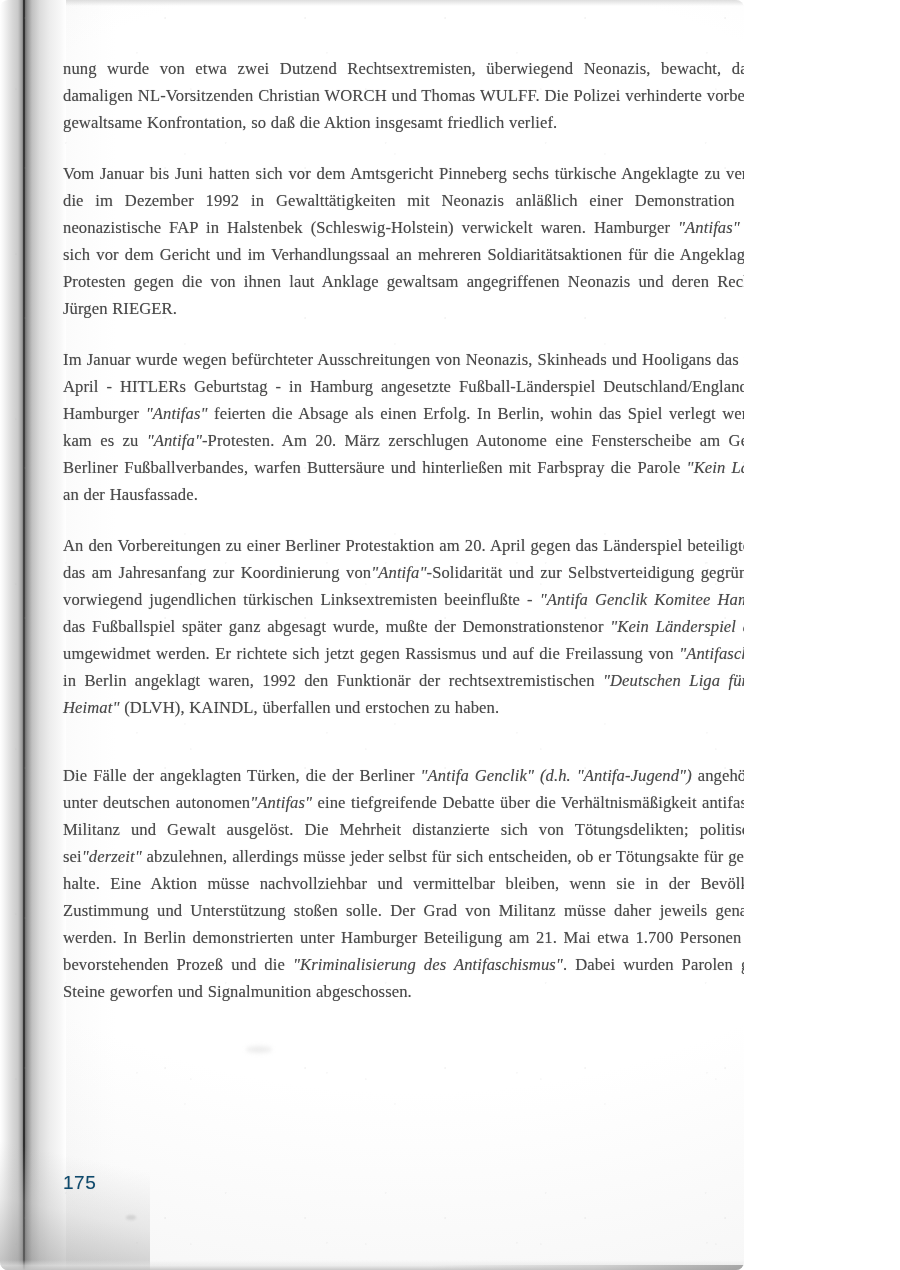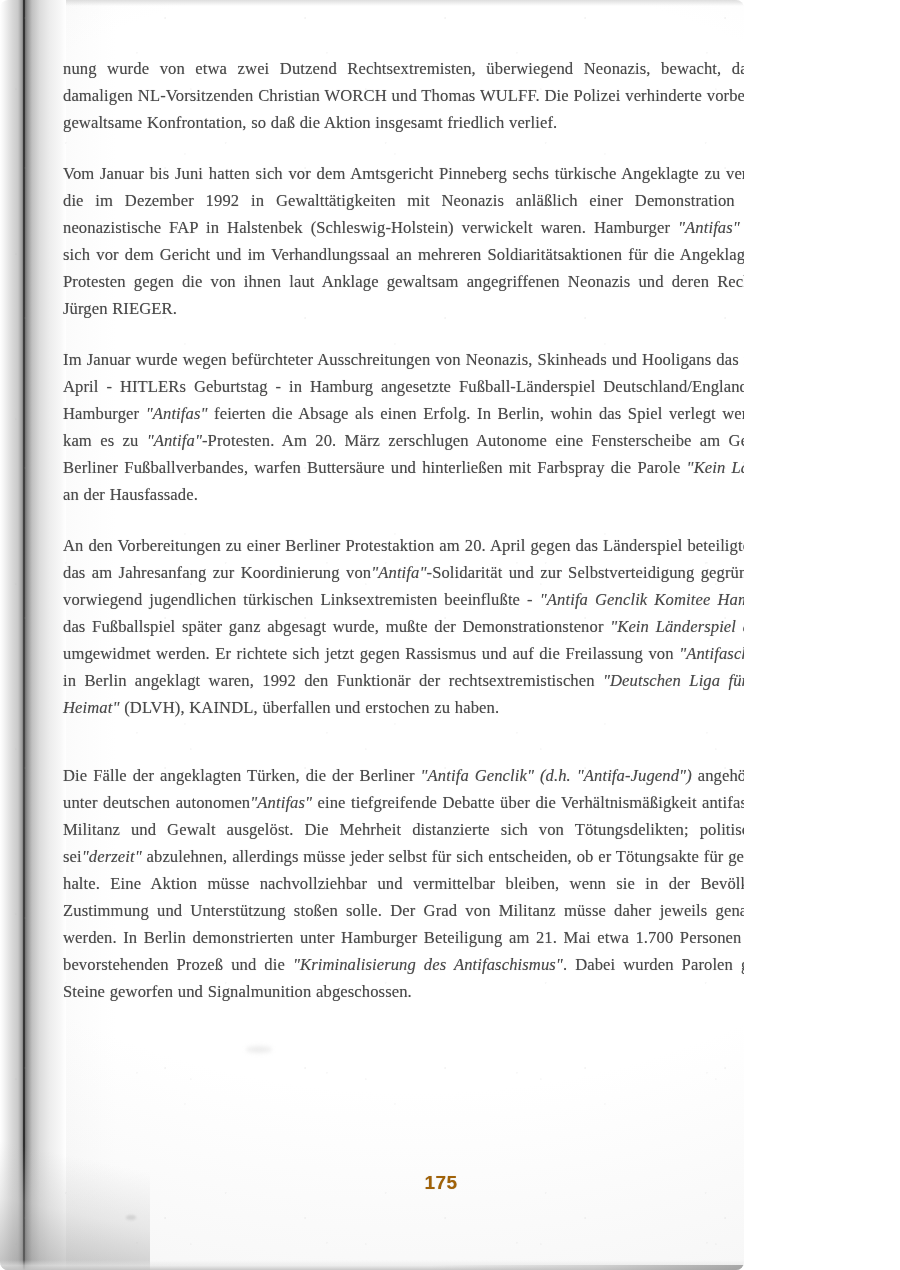--- a/index.html
+++ b/index.html
@@ -197,25 +197,25 @@
 
   .para i { font-style: italic; }
   .para b { font-weight: normal; }
 
   
   .folio {
     position: absolute;
     left: 63px;
     top: 1172px;
     width: 756px;
-    text-align: center;
+    text-align: left;
     font-family: "Liberation Sans", sans-serif;
     font-size: 19px;
-    font-weight: 700;
-    color: #a16207;
+    font-weight: 400;
+    color: #0c4a6e;
     letter-spacing: 0.5px;
     text-shadow: 0 0 0.8px rgba(110,110,110,0.5);
   }
 
   
   .speckle {
     position: absolute;
     inset: 0;
     pointer-events: none;
     opacity: .55;

